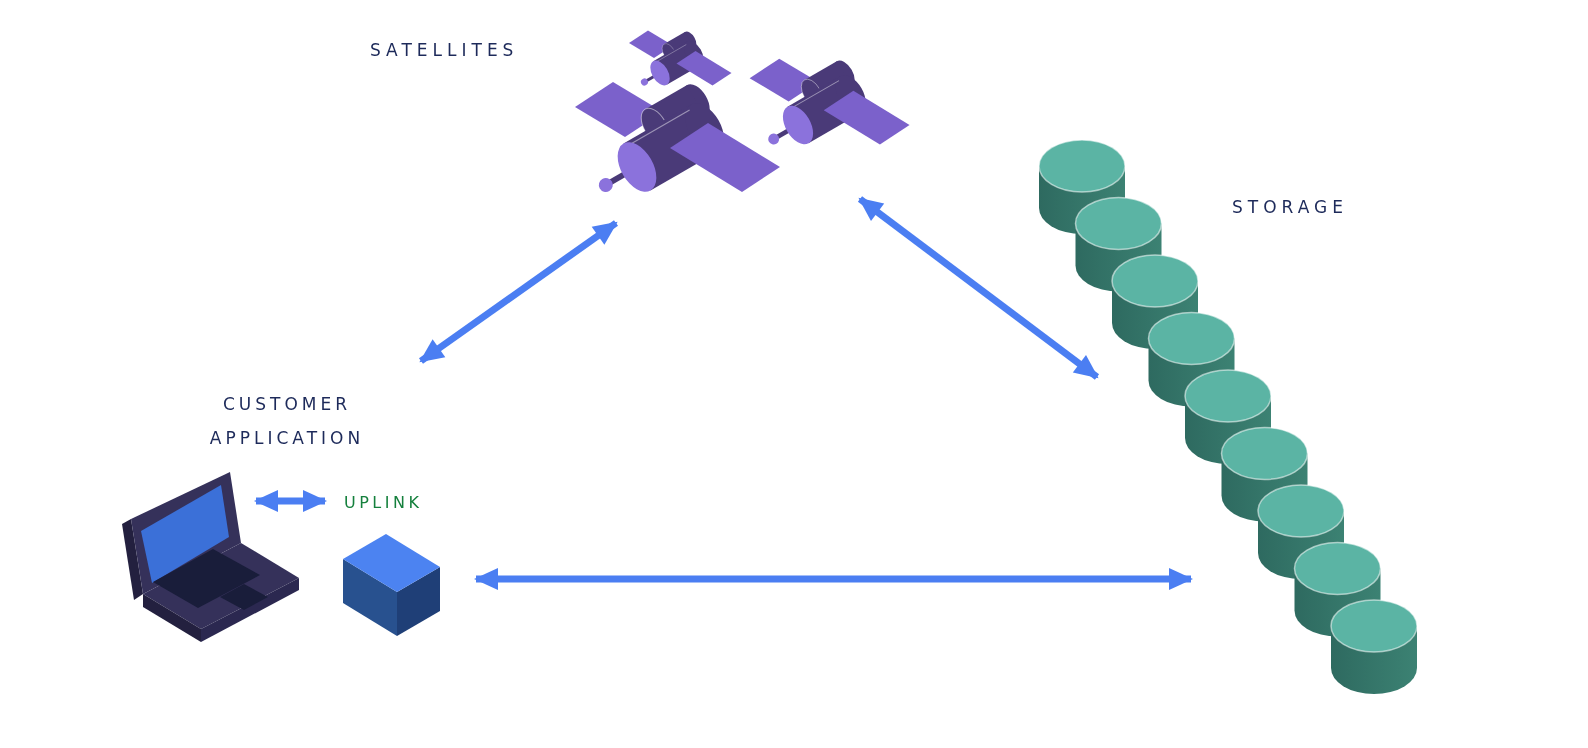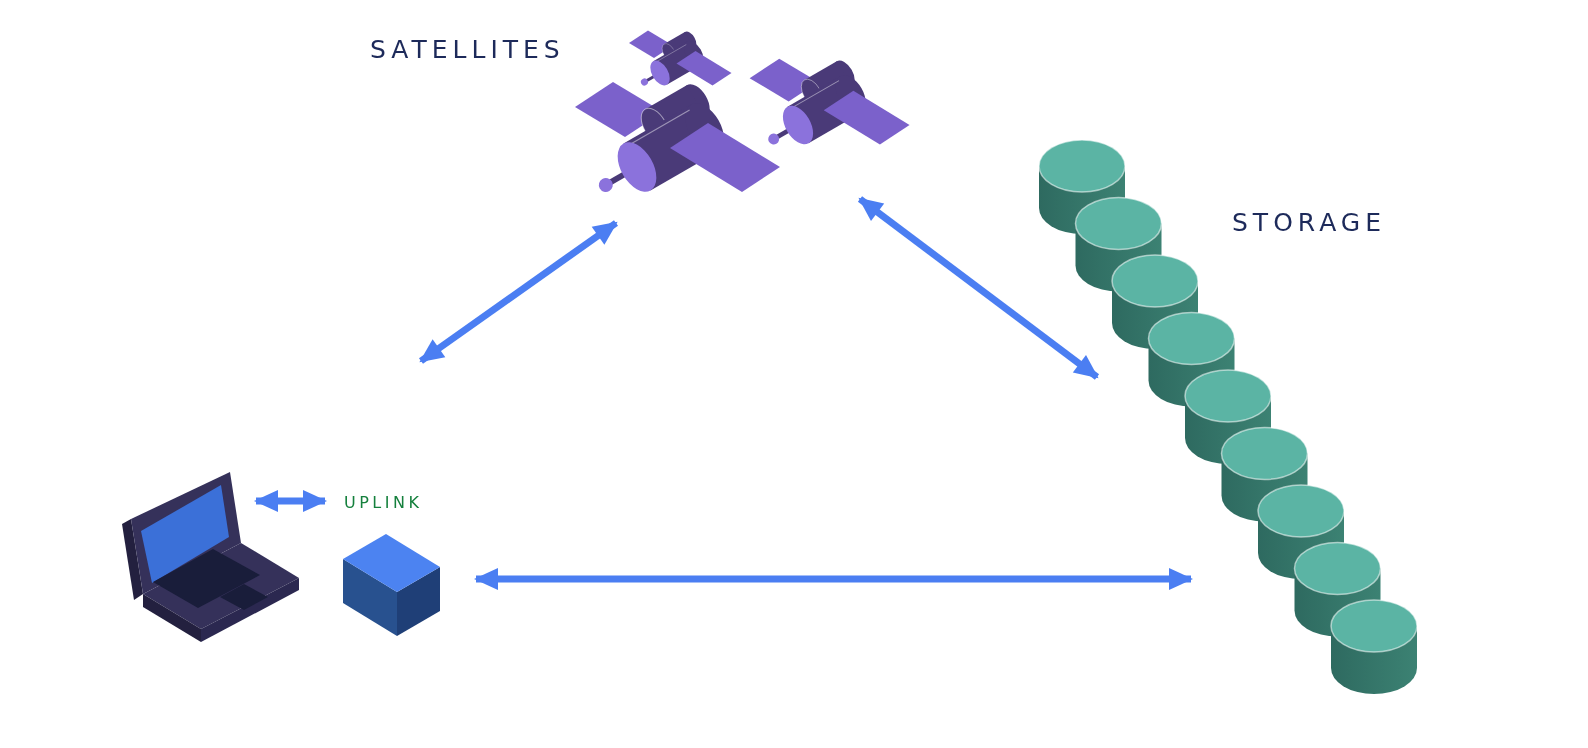--- a/index.html
+++ b/index.html
@@ -7,27 +7,27 @@
     position:relative;
     width:1588px; height:748px;
     background:#ffffff;
     overflow:hidden;
     font-family:"DejaVu Sans","Liberation Sans",sans-serif;
   }
   svg.scene { position:absolute; left:0; top:0; }
   .label {
     position:absolute;
     color:#1d2a5a;
-    font-size:25px;
+    font-size:17px;
     font-weight:500;
     letter-spacing:5px;
     line-height:34px;
     white-space:nowrap;
   }
-  .label .line { display:block;margin-top:16px; }
+  .label .line { display:block; }
   #customer-label { width:300px; text-align:center; letter-spacing:4px; }
   #uplink-label {
     font-size:16px;
     letter-spacing:3.5px;
     color:#15803d;
     font-weight:500;
   }
   .cyl-top   { stroke:rgba(255,255,255,0.55); stroke-width:1.5; }
   .cap-hl    { stroke:rgba(255,255,255,0.5); stroke-width:1; }
   .body-hl   { stroke:rgba(255,255,255,0.45); stroke-width:1.2; }
@@ -112,16 +112,20 @@
       <polygon points="386,534 440,567 397,592 343,559" fill="#4c83f1"></polygon>
     </g>
   </svg>
 
   <div id="satellites-label" class="label" style="left:370px; top:33px;">SATELLITES</div>
 
   <div id="storage-label" class="label" style="left:1232px; top:190px;">
     <span class="line">STORAGE</span>
   </div>
 
+  <div id="customer-label" class="label" style="left:137px; top:387px;">
+    <span class="line">CUSTOMER</span>
+    <span class="line">APPLICATION</span>
+  </div>
 
   <div id="uplink-label" class="label" style="left:344px; top:486px;">UPLINK</div>
 
 </div>
 
 </body></html>

